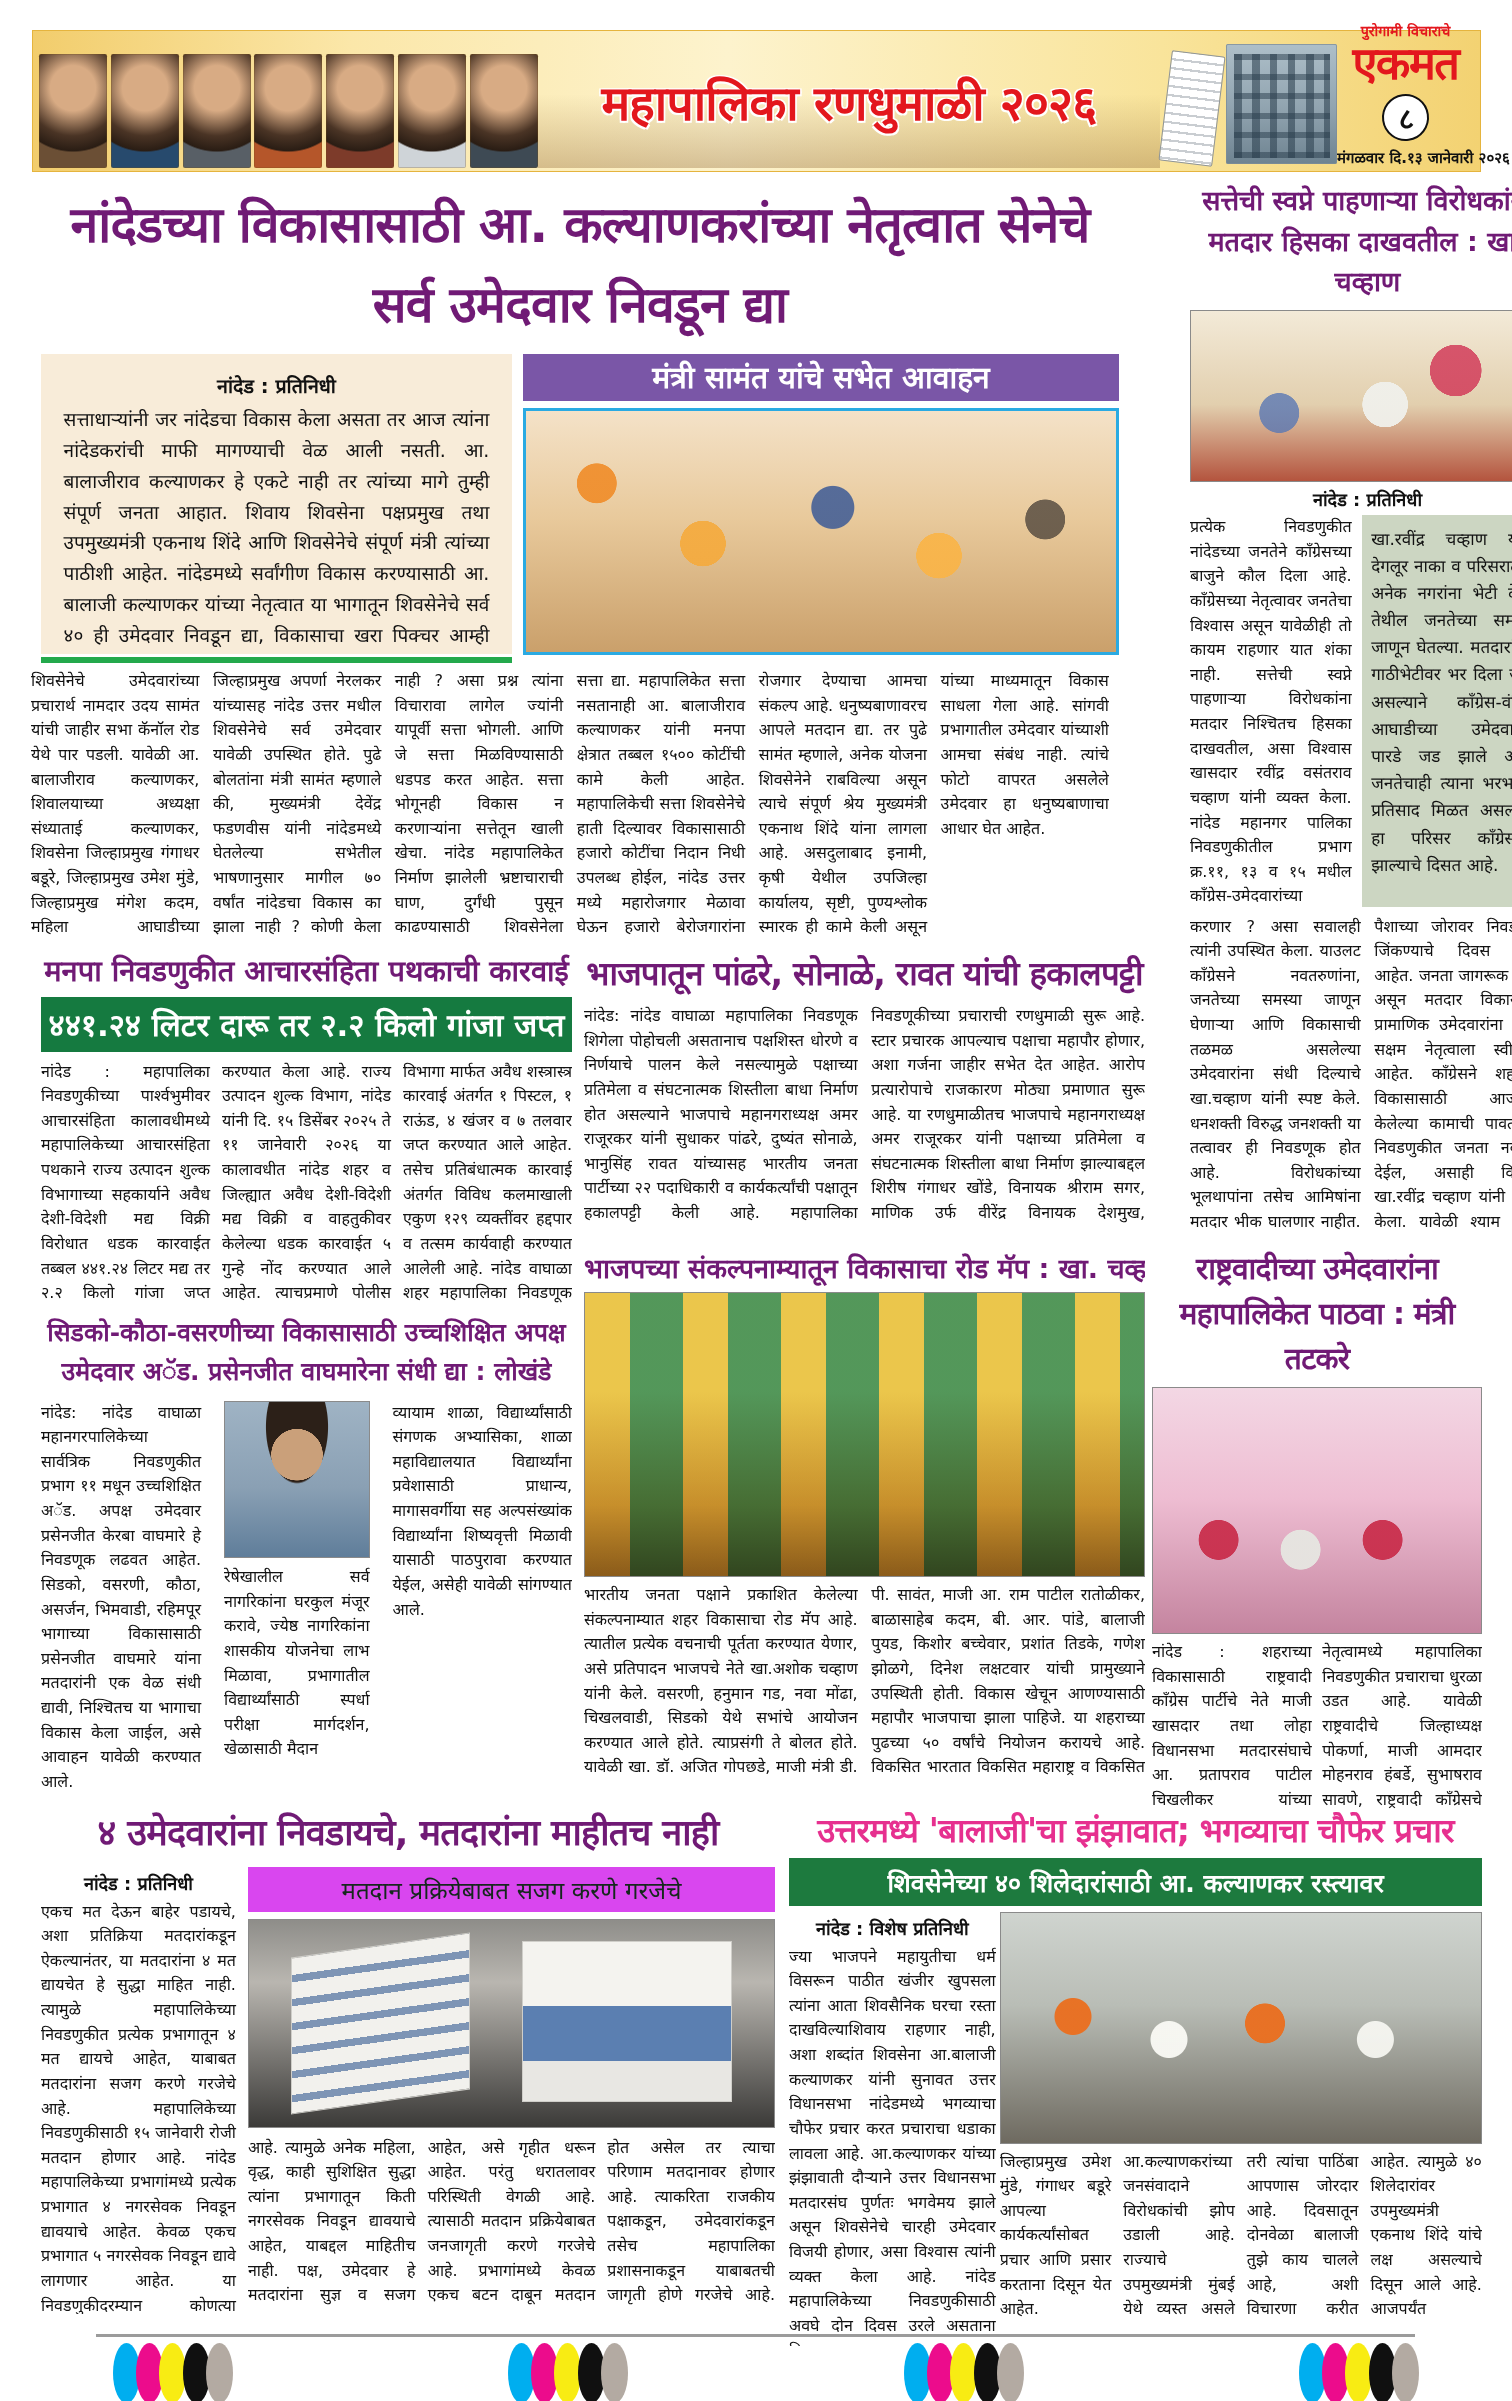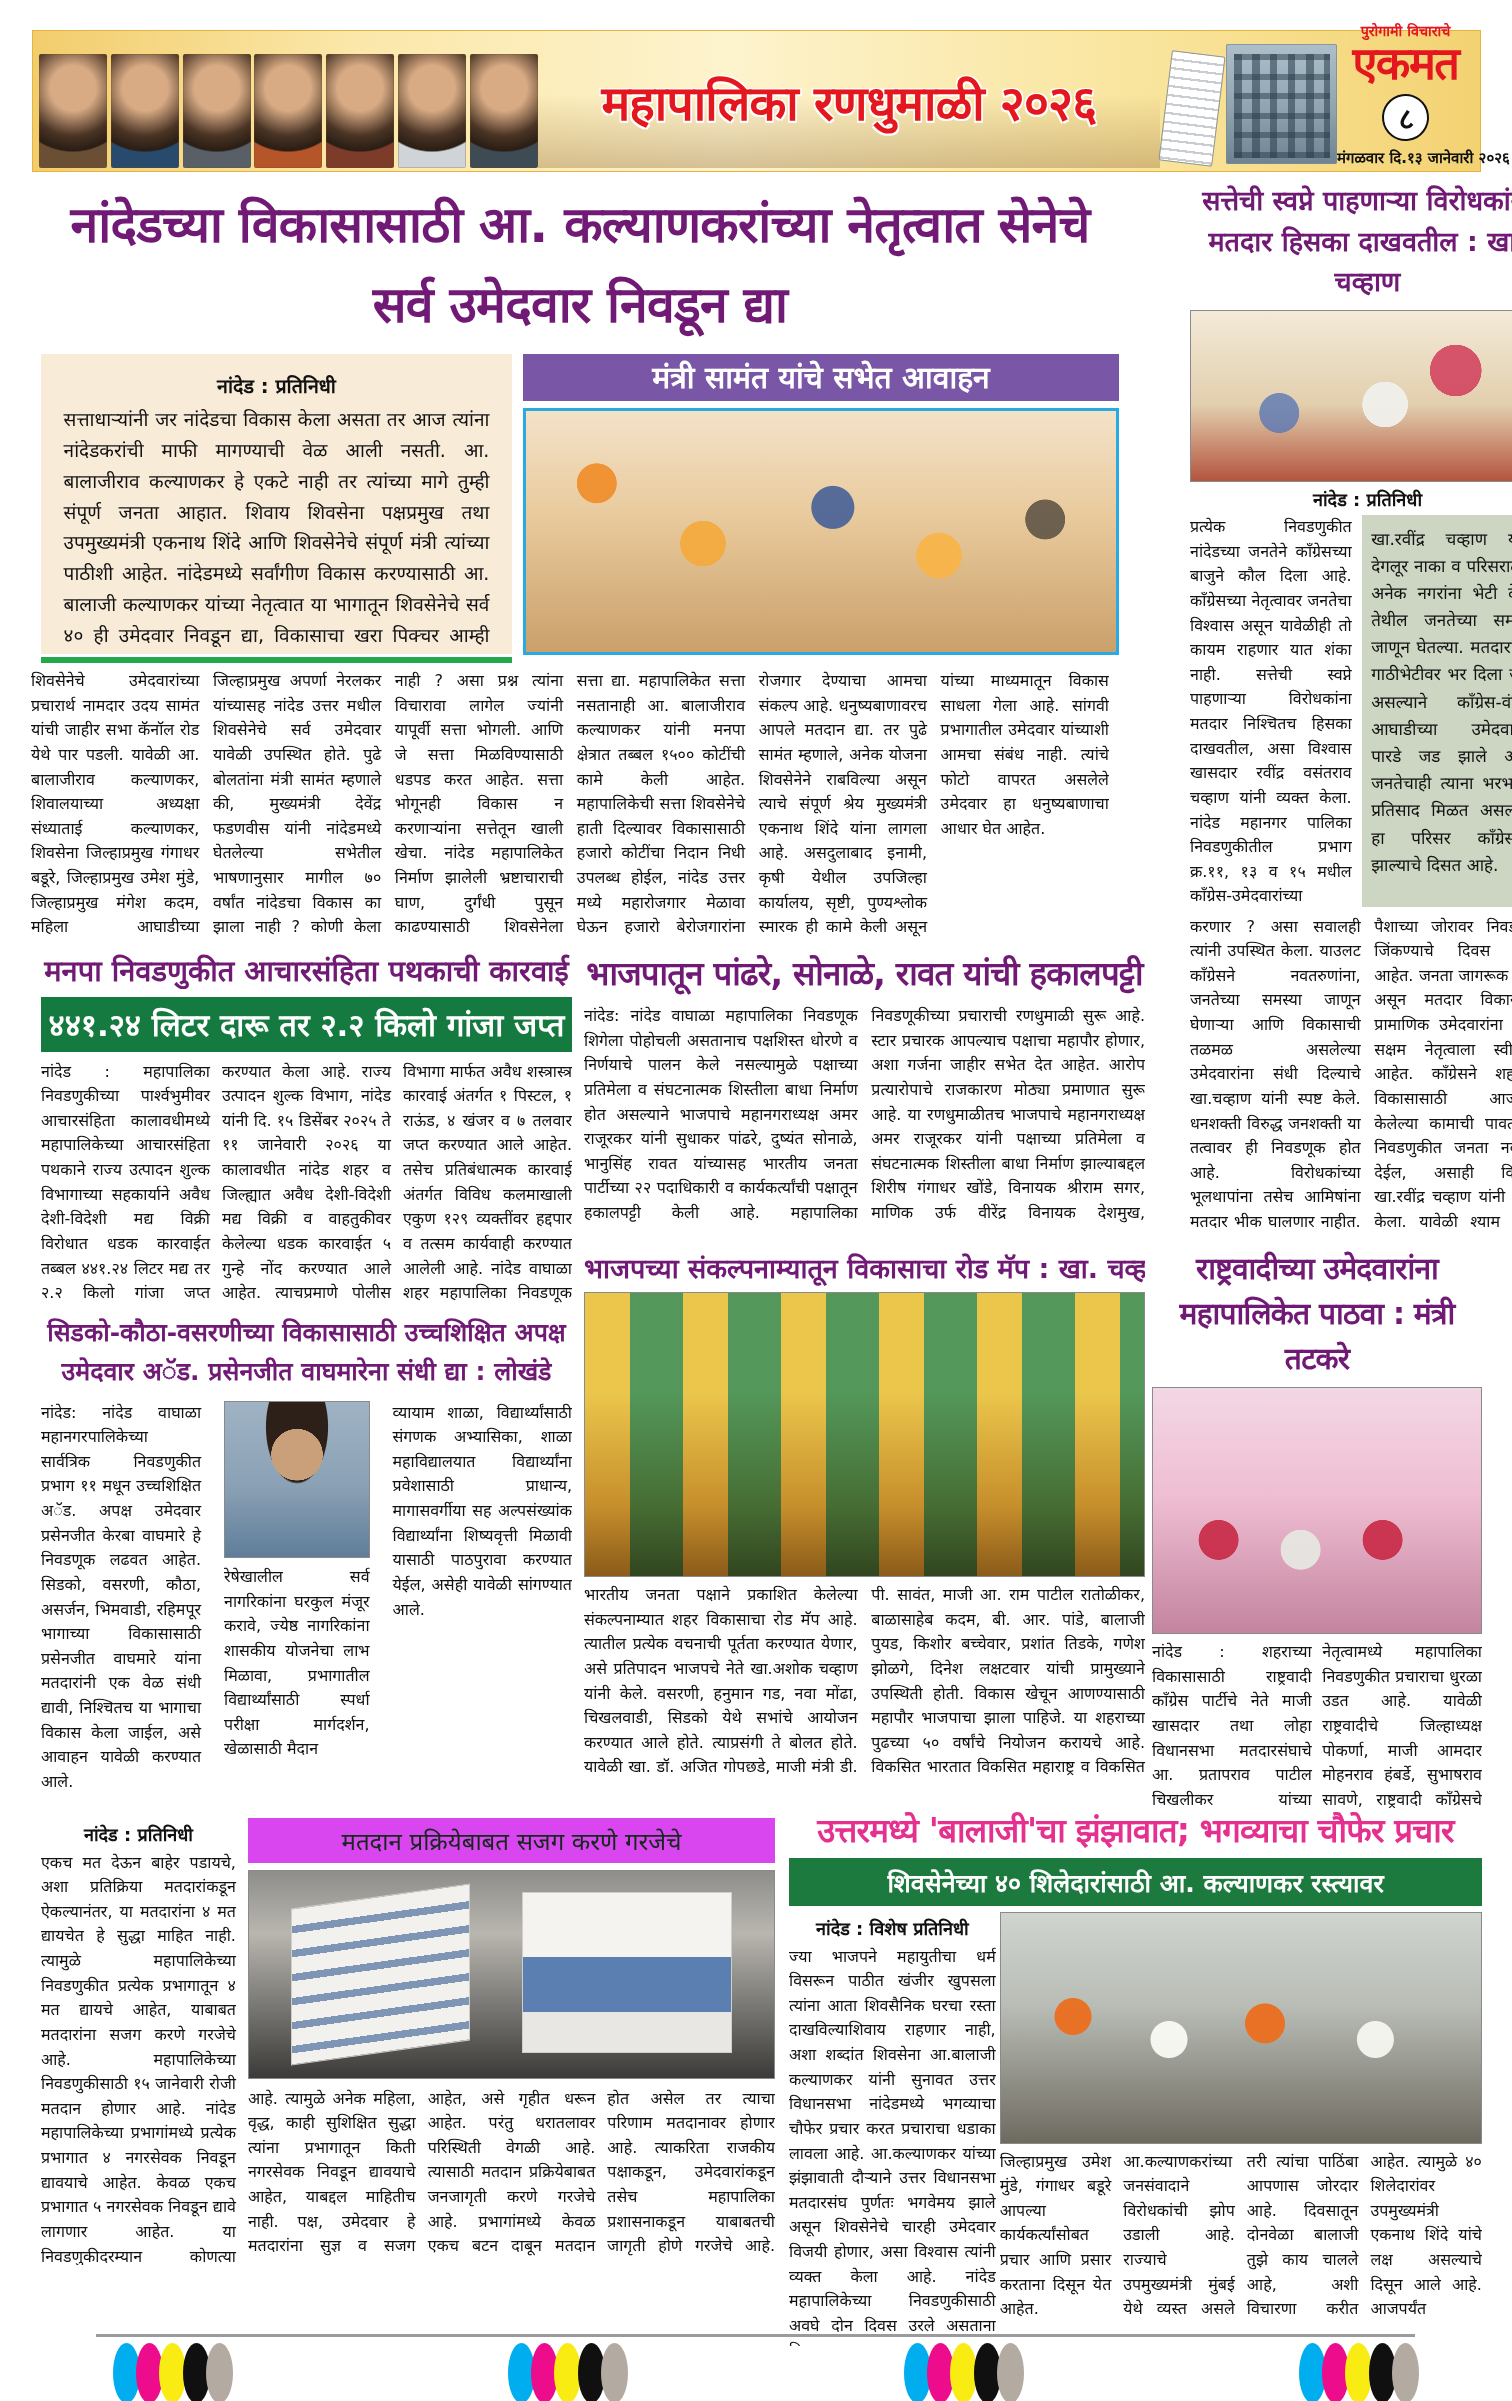--- a/index.html
+++ b/index.html
@@ -249,20 +249,21 @@
     </div>
   </div>
 
   <div class="ncp">
     <div class="headline">राष्ट्रवादीच्या उमेदवारांना महापालिकेत पाठवा : मंत्री तटकरे</div>
     <div class="ncp-photo photo"></div>
     <div class="ncp-body body-text cols">नांदेड : शहराच्या विकासासाठी राष्ट्रवादी काँग्रेस पार्टीचे नेते माजी खासदार तथा लोहा विधानसभा मतदारसंघाचे आ. प्रतापराव पाटील चिखलीकर यांच्या नेतृत्वामध्ये महापालिका निवडणुकीत प्रचाराचा धुरळा उडत आहे. यावेळी राष्ट्रवादीचे जिल्हाध्यक्ष पोकर्णा, माजी आमदार मोहनराव हंबर्डे, सुभाषराव सावणे, राष्ट्रवादी काँग्रेसचे (नांदेड उत्तर) ग्रामीण जिल्हाध्यक्ष तथा पदाधिकारी प्रामुख्याने उपस्थित होते. शहराच्या सर्वांगीण विकासासाठी राष्ट्रवादीच्या उमेदवारांना महापालिकेत पाठवा, असे आवाहन महिला व बालविकास मंत्री आदिती सुनील तटकरे यांनी जाहीर सभेत केले. या प्रचारार्थ आयोजित केलेल्या सभांना मतदारांचा उत्स्फूर्त प्रतिसाद मिळत असल्याचे दिसून आले.</div>
   </div>
 
   <div class="voters">
+    <div class="headline">४ उमेदवारांना निवडायचे, मतदारांना माहीतच नाही</div>
     <div class="voters-row">
       <div class="voters-colA">
         <div class="byline">नांदेड : प्रतिनिधी</div>
         <div class="body-text">एकच मत देऊन बाहेर पडायचे, अशा प्रतिक्रिया मतदारांकडून ऐकल्यानंतर, या मतदारांना ४ मत द्यायचेत हे सुद्धा माहित नाही. त्यामुळे महापालिकेच्या निवडणुकीत प्रत्येक प्रभागातून ४ मत द्यायचे आहेत, याबाबत मतदारांना सजग करणे गरजेचे आहे. महापालिकेच्या निवडणुकीसाठी १५ जानेवारी रोजी मतदान होणार आहे. नांदेड महापालिकेच्या प्रभागांमध्ये प्रत्येक प्रभागात ४ नगरसेवक निवडून द्यावयाचे आहेत. केवळ एकच प्रभागात ५ नगरसेवक निवडून द्यावे लागणार आहेत. या निवडणुकीदरम्यान कोणत्या पद्धतीने मतदान करायचे याबाबत अनेक मतदारांशी संवाद साधला गेला.</div>
       </div>
       <div class="voters-colB">
         <div class="gray-bar">मतदान प्रक्रियेबाबत सजग करणे गरजेचे</div>
         <div class="evm-photo photo">
           <div class="evm-unit1"></div>
           <div class="evm-unit2"></div>

